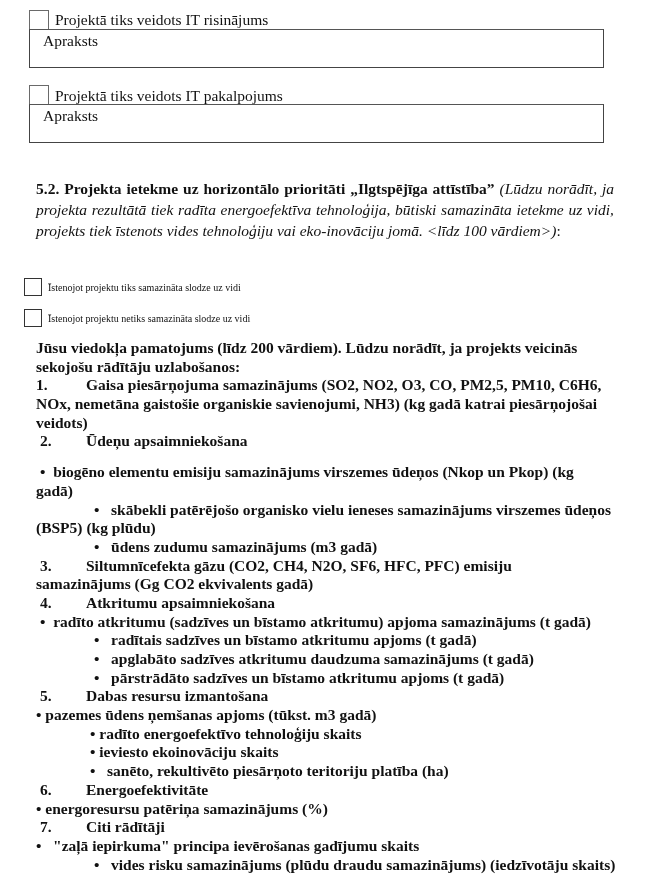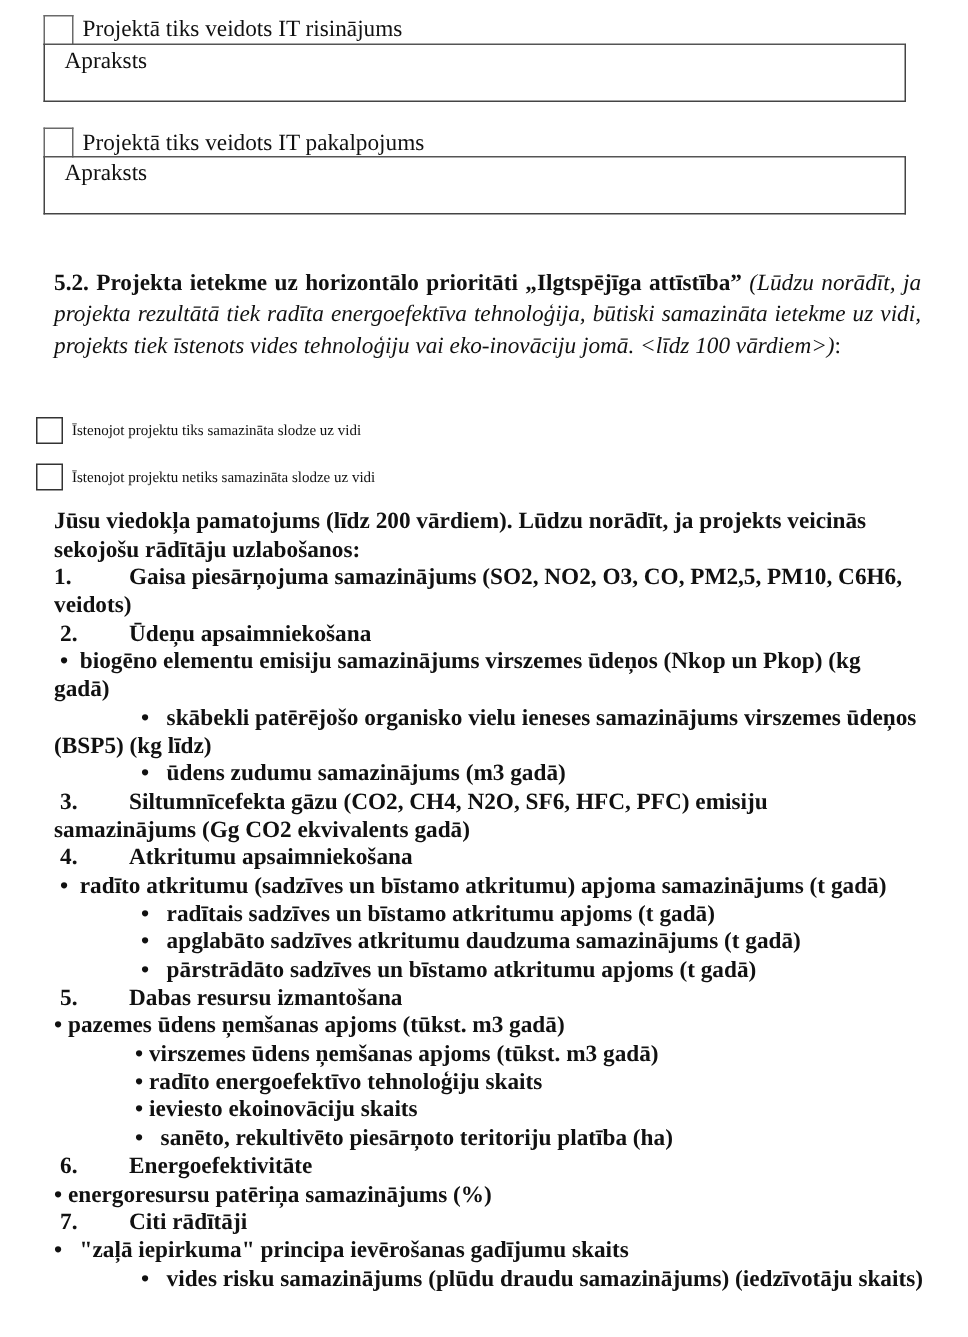--- a/index.html
+++ b/index.html
@@ -131,33 +131,34 @@
   <span class="env-label">Īstenojot projektu netiks samazināta slodze uz vidi</span>
 </div>
 
 <div class="body-text" style="top:339px;">
   <div class="line">Jūsu viedokļa pamatojums (līdz 200 vārdiem). Lūdzu norādīt, ja projekts veicinās</div>
   <div class="line">sekojošu rādītāju uzlabošanos:</div>
 
   <div class="line">
     <span class="num">1.</span><span>Gaisa piesārņojuma samazinājums (SO2, NO2, O3, CO, PM2,5, PM10, C6H6,</span>
   </div>
+  <div class="line">NOx, nemetāna gaistošie organiskie savienojumi, NH3) (kg gadā katrai piesārņojošai</div>
   <div class="line">veidots)</div>
 
   <div class="line">
     <span class="num shift">2.</span><span>Ūdeņu apsaimniekošana</span>
   </div>
-  <div class="line" style="padding-left:4px;">
+  <div class="line" style="padding-left:4px;margin-top:12px;">
     <span>•</span>&nbsp;&nbsp;<span>biogēno elementu emisiju samazinājums virszemes ūdeņos (Nkop un Pkop) (kg</span>
   </div>
   <div class="line">gadā)</div>
   <div class="line" style="padding-left:58px;">
     <span>•</span>&nbsp;&nbsp;&nbsp;<span>skābekli patērējošo organisko vielu ieneses samazinājums virszemes ūdeņos</span>
   </div>
-  <div class="line">(BSP5) (kg līdz)</div>
+  <div class="line">(BSP5) (kg plūdu)</div>
   <div class="line" style="padding-left:58px;">
     <span>•</span>&nbsp;&nbsp;&nbsp;<span>ūdens zudumu samazinājums (m3 gadā)</span>
   </div>
 
   <div class="line">
     <span class="num shift">3.</span><span>Siltumnīcefekta gāzu (CO2, CH4, N2O, SF6, HFC, PFC) emisiju</span>
   </div>
   <div class="line">samazinājums (Gg CO2 ekvivalents gadā)</div>
 
   <div class="line">
@@ -176,23 +177,20 @@
     <span>•</span>&nbsp;&nbsp;&nbsp;<span>pārstrādāto sadzīves un bīstamo atkritumu apjoms (t gadā)</span>
   </div>
 
   <div class="line">
     <span class="num shift">5.</span><span>Dabas resursu izmantošana</span>
   </div>
   <div class="line">
     <span>•</span>&nbsp;<span>pazemes ūdens ņemšanas apjoms (tūkst. m3 gadā)</span>
   </div>
   <div class="line" style="padding-left:54px;">
-    <span>•</span>&nbsp;<span>virszemes ūdens ņemšanas apjoms (tūkst. m3 gadā)</span>
-  </div>
-  <div class="line" style="padding-left:54px;">
     <span>•</span>&nbsp;<span>radīto energoefektīvo tehnoloģiju skaits</span>
   </div>
   <div class="line" style="padding-left:54px;">
     <span>•</span>&nbsp;<span>ieviesto ekoinovāciju skaits</span>
   </div>
   <div class="line" style="padding-left:54px;">
     <span>•</span>&nbsp;&nbsp;&nbsp;<span>sanēto, rekultivēto piesārņoto teritoriju platība (ha)</span>
   </div>
 
   <div class="line">

